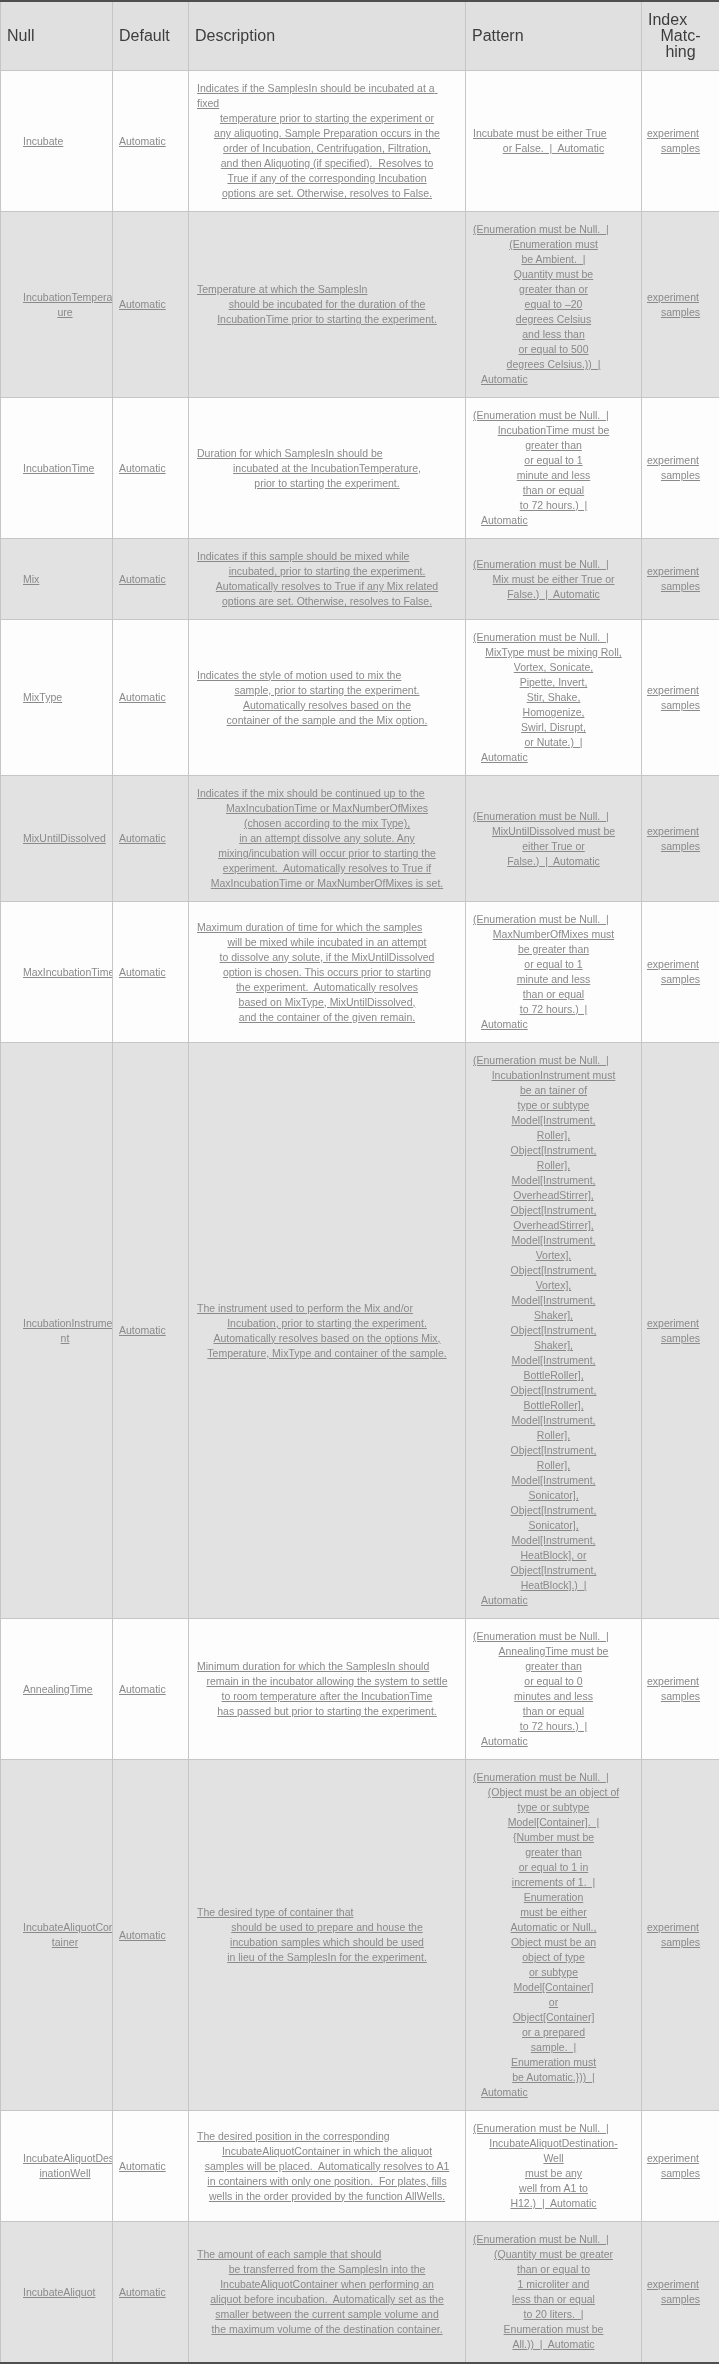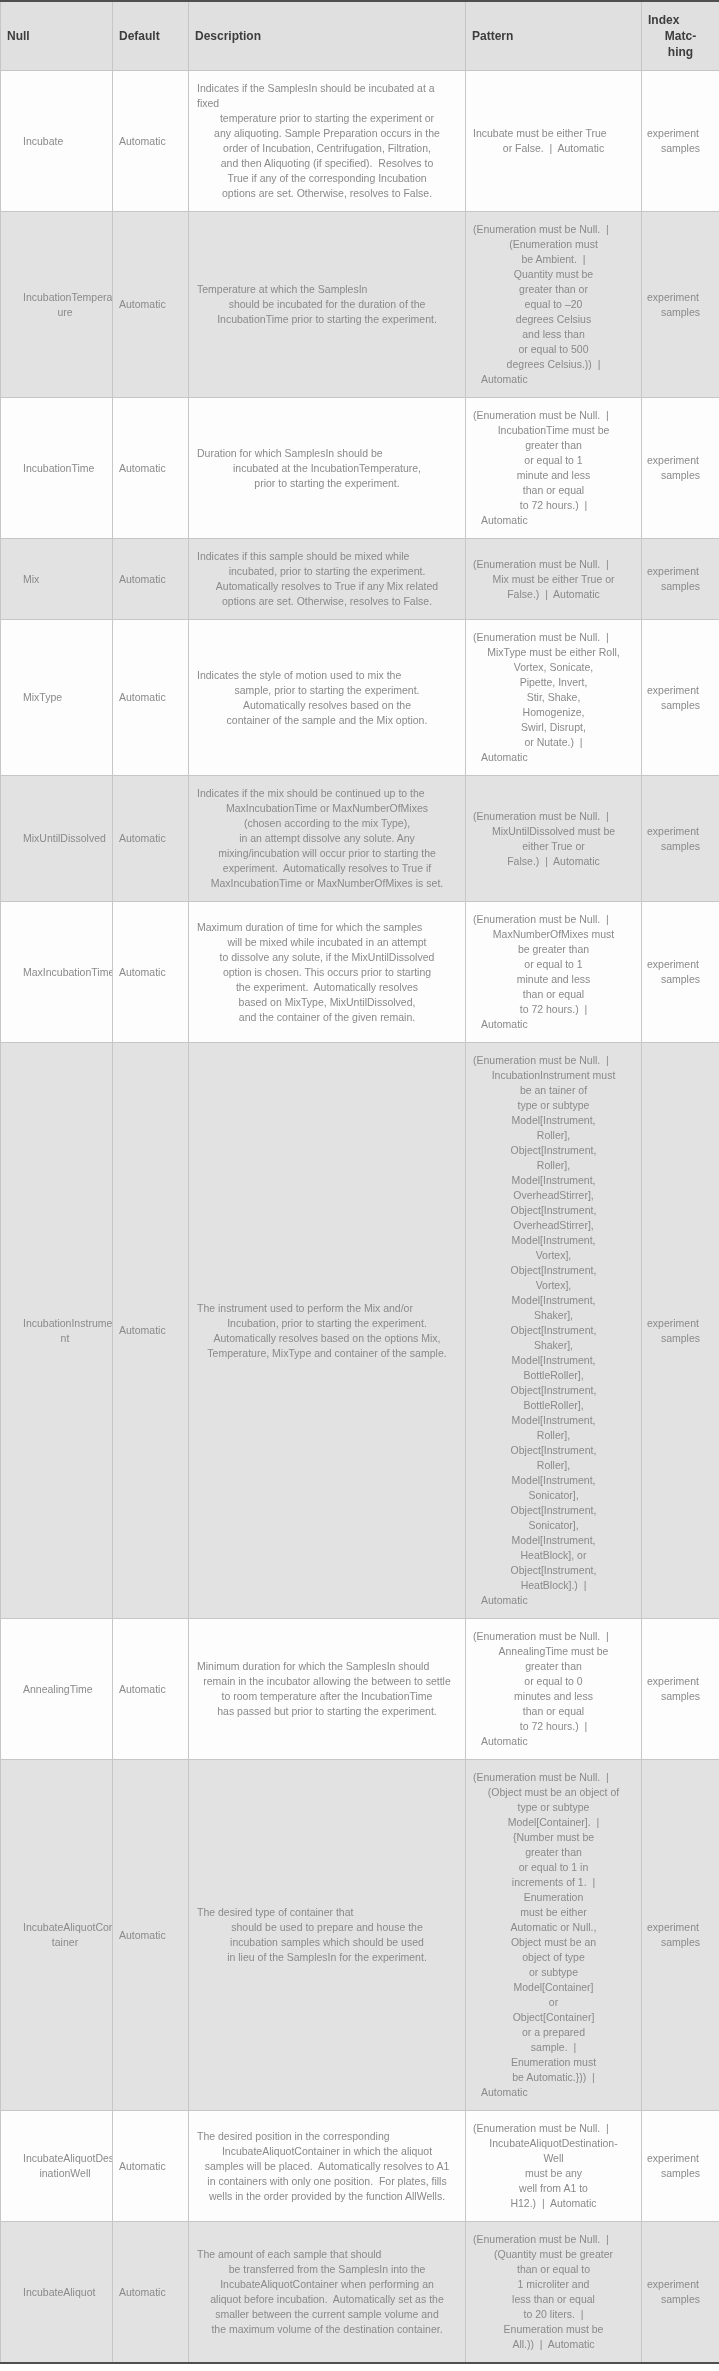--- a/index.html
+++ b/index.html
@@ -22,30 +22,31 @@
   }
   th, td {
     border: 1px solid var(--grid-border, #c6c6c6);
     vertical-align: middle;
     padding: 10px 6px;
     overflow: hidden;
   }
   thead th {
     background: var(--header-bg, #e0e0e0);
     color: var(--header-text, #3d3d3d);
-    font-size: 12px;
-    font-weight: bold;
+    font-size: 16px;
+    font-weight: normal;
     line-height: 16px;
     text-align: left;
     height: 40px;
   }
   tbody td {
     color: var(--body-text, #8a8a8a);
     font-size: 10.5px;
     line-height: 15px;
+    text-decoration: underline;
   }
   tr.plain td  { background: var(--row-bg, #fdfdfd); }
   tr.shaded td { background: var(--row-alt-bg, #e2e2e2); }
   .line {
     white-space: pre-wrap;
     text-align: center;
   }
   .line.first {
     text-align: left;
   }
@@ -197,21 +198,21 @@
           </td>
           <td class="cell-default">Automatic</td>
           <td class="cell-description">
             <div class="line first">Indicates the style of motion used to mix the</div>
             <div class="line">sample, prior to starting the experiment.</div>
             <div class="line">Automatically resolves based on the</div>
             <div class="line">container of the sample and the Mix option.</div>
           </td>
           <td class="cell-pattern">
             <div class="line first">(Enumeration must be Null.  |</div>
-            <div class="line">MixType must be either Roll,</div>
+            <div class="line">MixType must be mixing Roll,</div>
             <div class="line">Vortex, Sonicate,</div>
             <div class="line">Pipette, Invert,</div>
             <div class="line">Stir, Shake,</div>
             <div class="line">Homogenize,</div>
             <div class="line">Swirl, Disrupt,</div>
             <div class="line">or Nutate.)  |</div>
             <div class="line auto-left">Automatic</div>
           </td>
           <td class="cell-index">
             <div class="line first">experiment</div>
@@ -328,21 +329,21 @@
             <div class="line">samples</div>
           </td>
         </tr>
         <tr class="plain">
           <td class="cell-name">
             <div class="line first">AnnealingTime</div>
           </td>
           <td class="cell-default">Automatic</td>
           <td class="cell-description">
             <div class="line first">Minimum duration for which the SamplesIn should</div>
-            <div class="line">remain in the incubator allowing the between to settle</div>
+            <div class="line">remain in the incubator allowing the system to settle</div>
             <div class="line">to room temperature after the IncubationTime</div>
             <div class="line">has passed but prior to starting the experiment.</div>
           </td>
           <td class="cell-pattern">
             <div class="line first">(Enumeration must be Null.  |</div>
             <div class="line">AnnealingTime must be</div>
             <div class="line">greater than</div>
             <div class="line">or equal to 0</div>
             <div class="line">minutes and less</div>
             <div class="line">than or equal</div>

